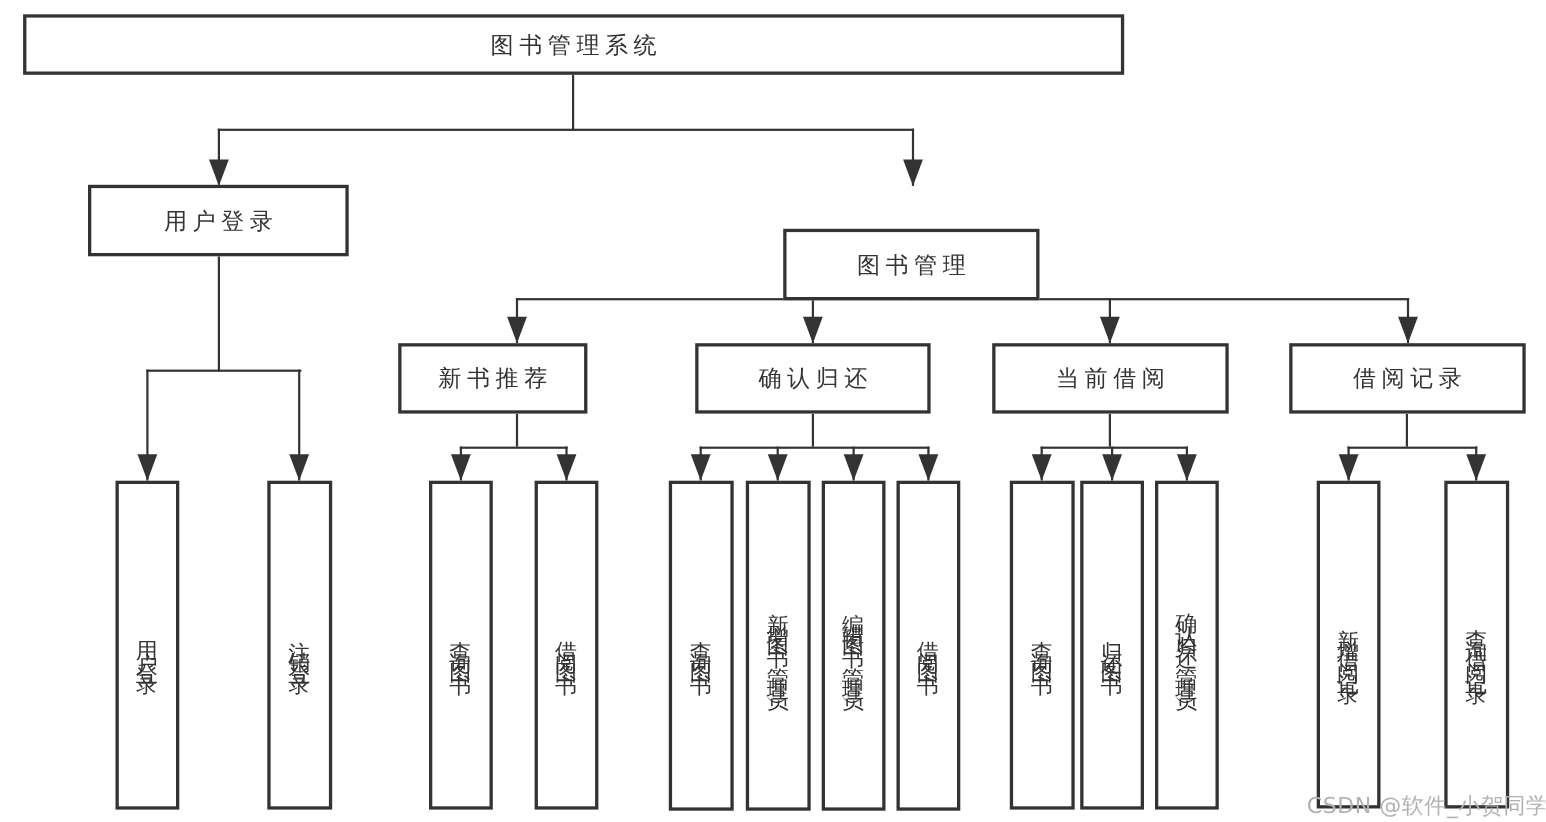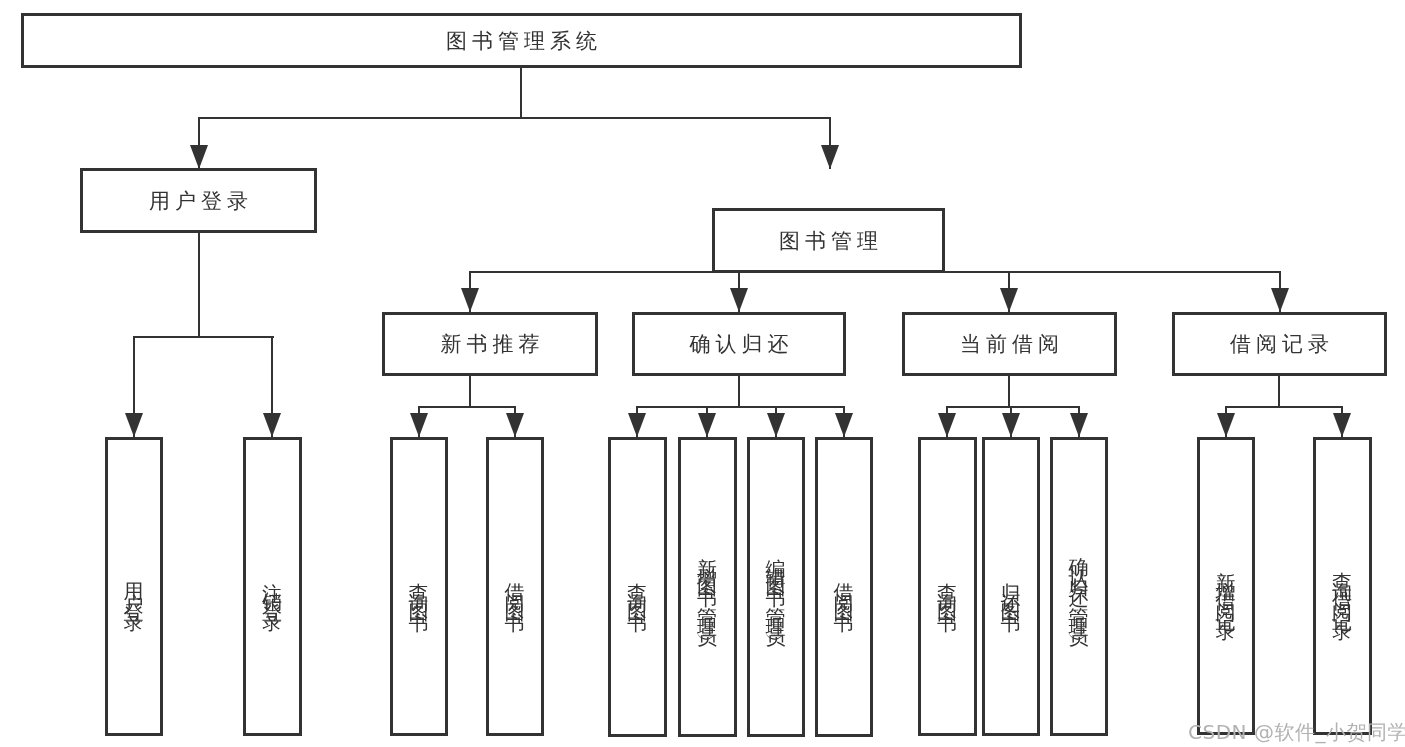--- a/index.html
+++ b/index.html
@@ -66,21 +66,21 @@
   </div>
 
   <div class="node" style="left:80px; top:168px; width:237px; height:65px;">
     <span class="hlabel">用户登录</span>
   </div>
 
   <div class="node" style="left:712px; top:168px; width:233px; height:65px;margin-top:40px;">
     <span class="hlabel">图书管理</span>
   </div>
 
-  <div class="node" style="left:382px; top:312px; width:216px; height:64px;">
+  <div class="node" style="left:362px; top:312px; width:172px; height:64px;">
     <span class="hlabel">新书推荐</span>
   </div>
 
   <div class="node" style="left:632px; top:312px; width:214px; height:64px;">
     <span class="hlabel">确认归还</span>
   </div>
 
   <div class="node" style="left:902px; top:312px; width:215px; height:64px;">
     <span class="hlabel">当前借阅</span>
   </div>

